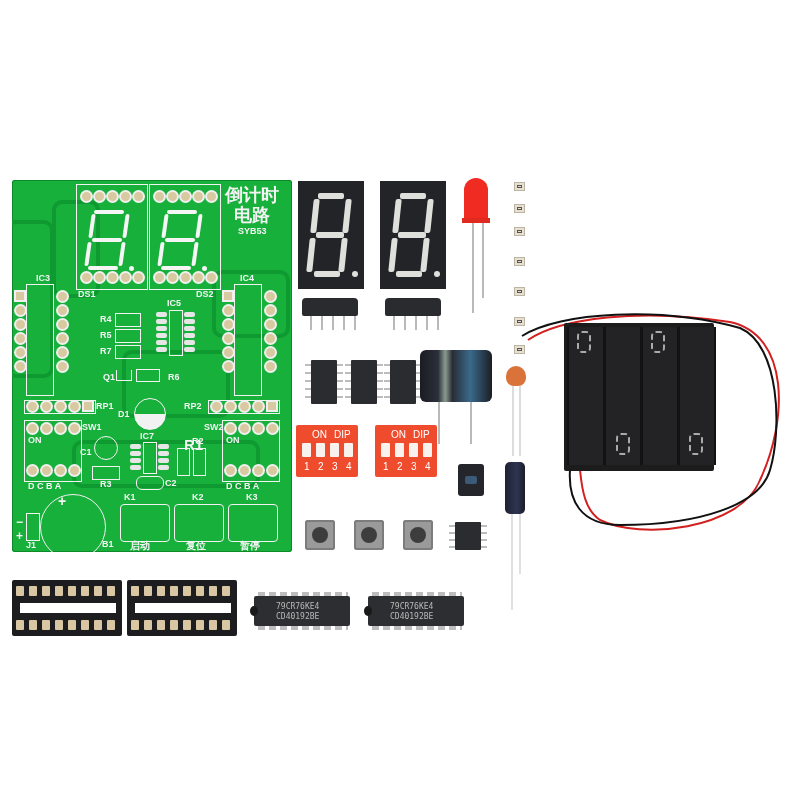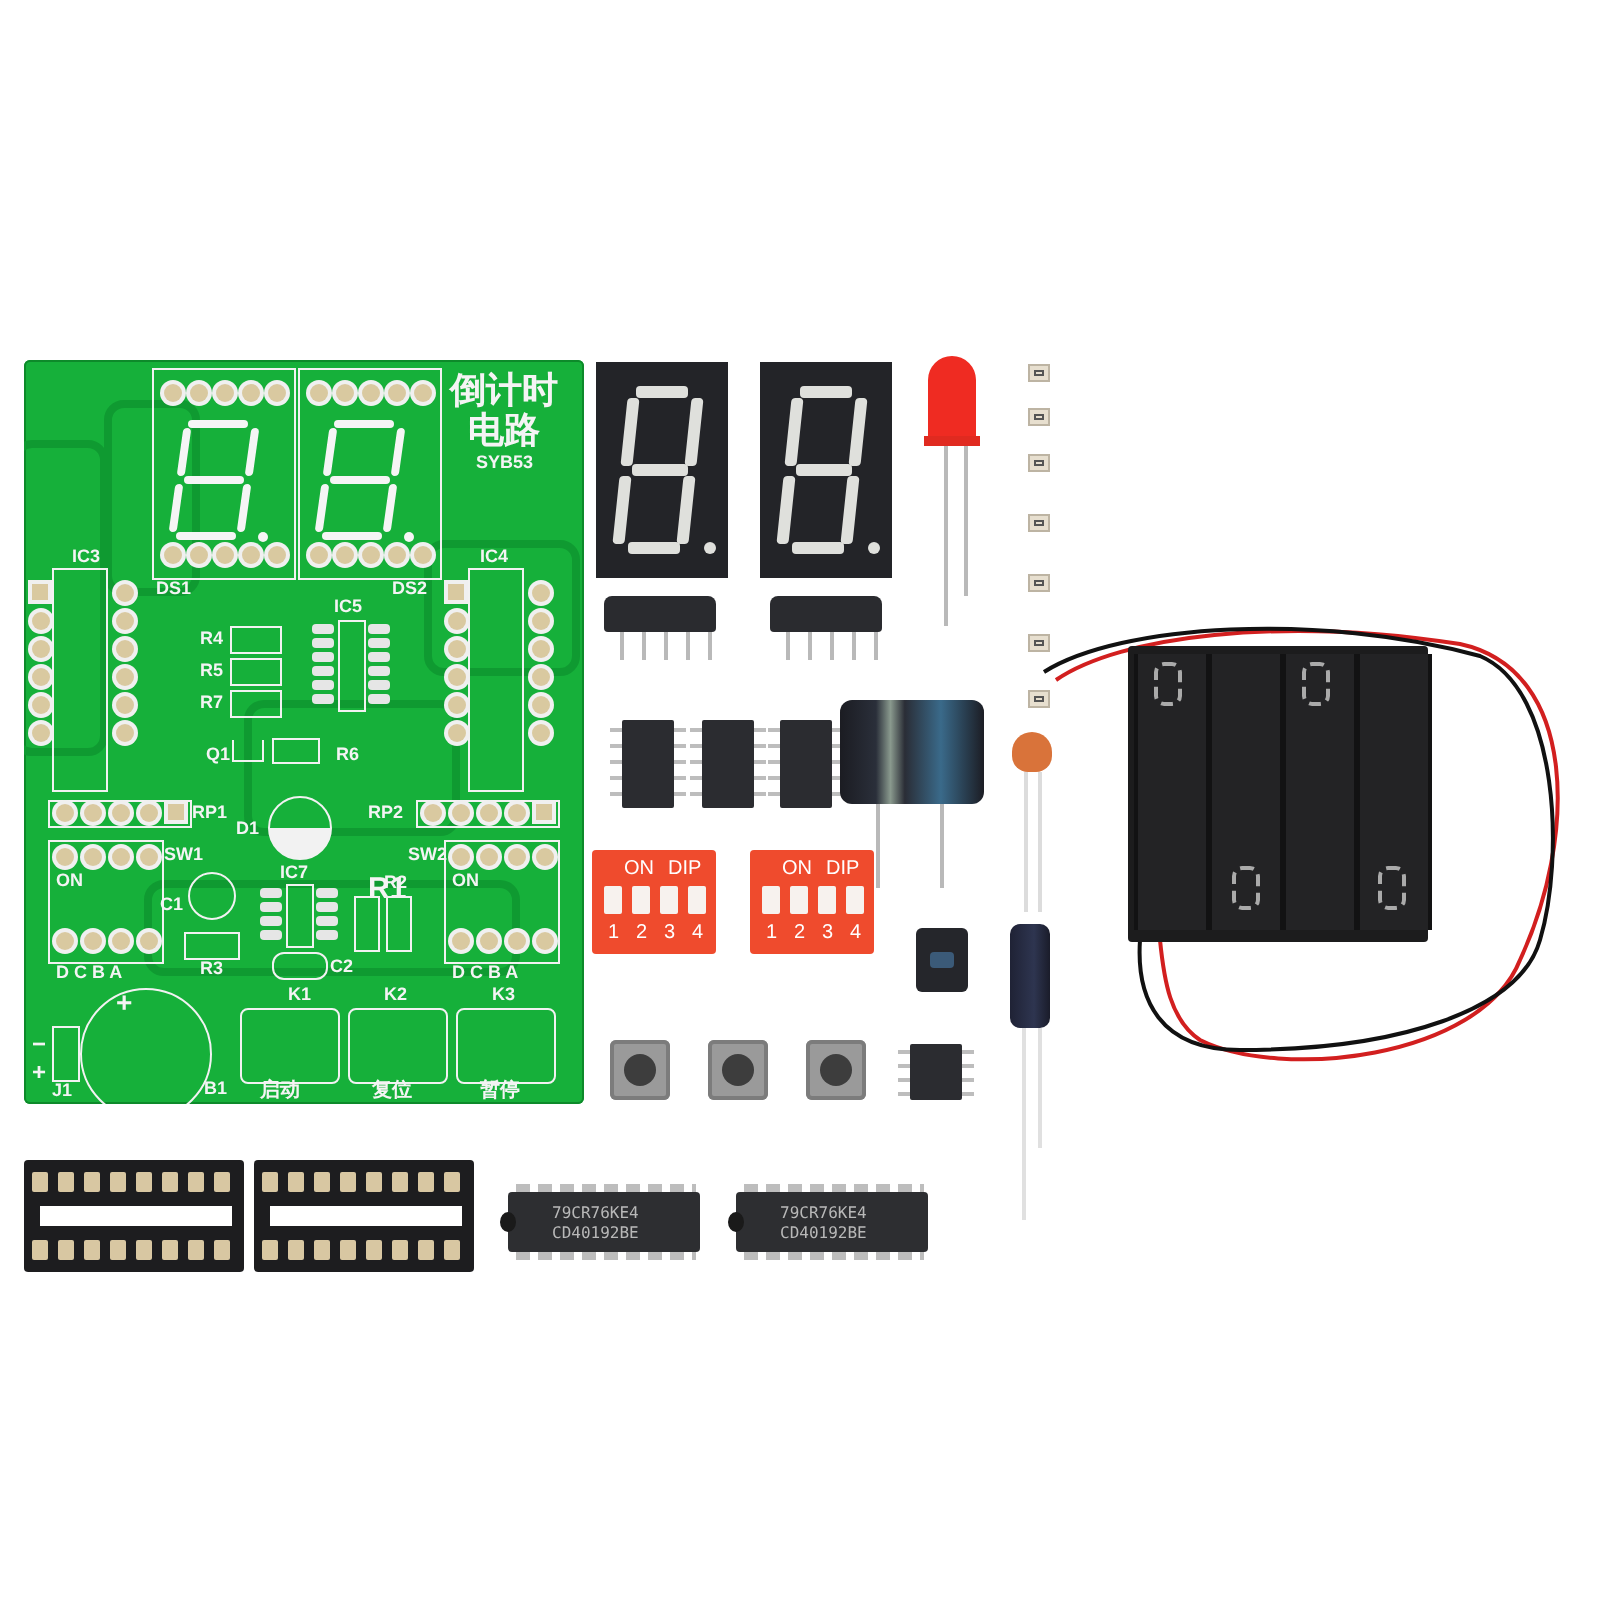--- a/index.html
+++ b/index.html
@@ -269,21 +269,21 @@
 
   <div class="abs" style="left:28px;top:314px;width:64px;height:64px;border-radius:50%;border:1.5px solid #f2f2f2;"></div>
   <div class="silk-text" style="left:46px;top:314px;font-size:14px;">+</div>
   <div class="silk-text" style="left:90px;top:360px;font-size:9px;">B1</div>
 
   <div class="silk-text" style="left:4px;top:336px;font-size:12px;">−</div>
   <div class="silk-text" style="left:4px;top:350px;font-size:12px;">+</div>
   <div class="silk" style="left:14px;top:333px;width:12px;height:26px;"></div>
   <div class="silk-text" style="left:14px;top:361px;font-size:9px;">J1</div>
 
-  <div class="silk-text" style="left:132px;top:313px;font-size:9px;">K1</div>
+  <div class="silk-text" style="left:112px;top:313px;font-size:9px;">K1</div>
   <div class="silk-text" style="left:180px;top:313px;font-size:9px;">K2</div>
   <div class="silk-text" style="left:234px;top:313px;font-size:9px;">K3</div>
   <div class="silk" style="left:108px;top:324px;width:48px;height:36px;border-radius:4px;"></div>
   <div class="silk" style="left:162px;top:324px;width:48px;height:36px;border-radius:4px;"></div>
   <div class="silk" style="left:216px;top:324px;width:48px;height:36px;border-radius:4px;"></div>
   <div class="silk-text" style="left:118px;top:361px;font-size:10px;">启动</div>
   <div class="silk-text" style="left:174px;top:361px;font-size:10px;">复位</div>
   <div class="silk-text" style="left:228px;top:361px;font-size:10px;">暂停</div>
 </div>
 

